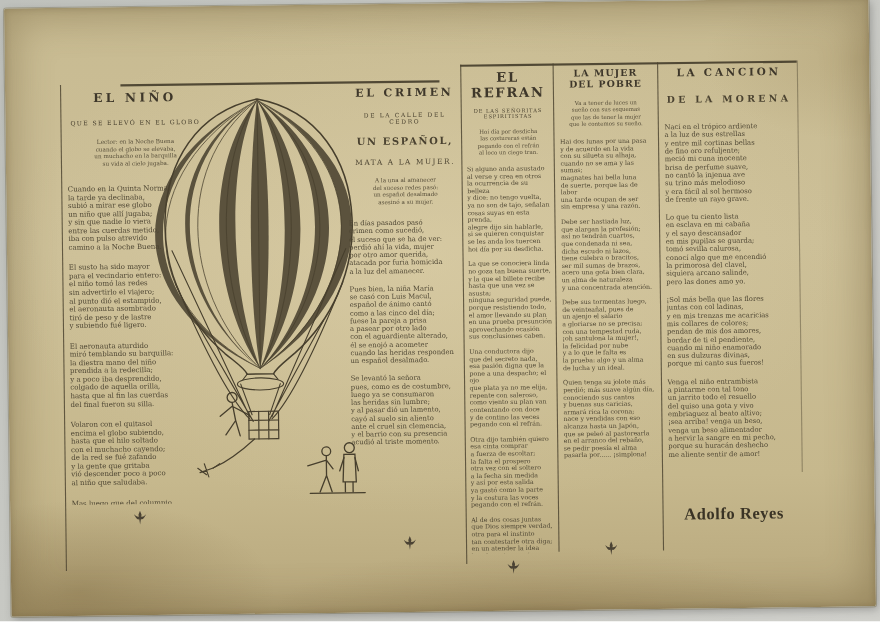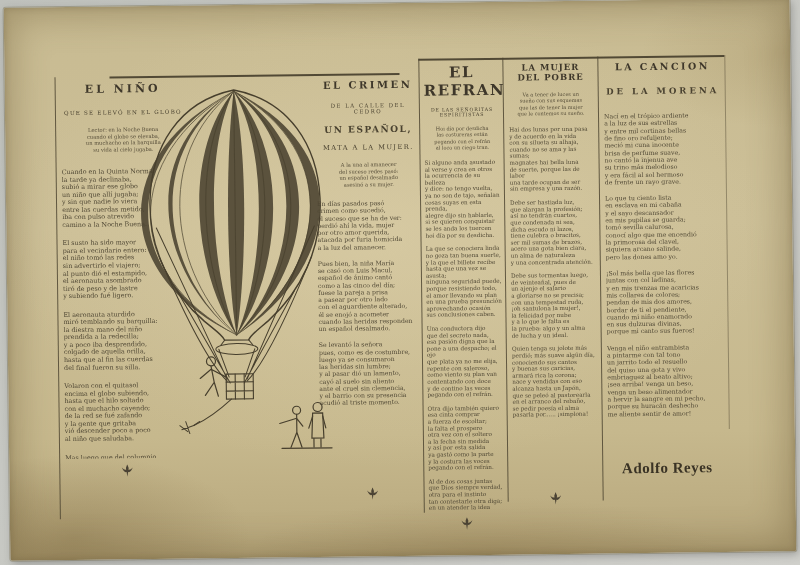--- a/index.html
+++ b/index.html
@@ -32,21 +32,21 @@
   .c1 .col-title{font-size:11px;letter-spacing:3px;margin:0 0 14px;}
   .c1 .col-sub{font-size:5.6px;letter-spacing:1.2px;margin:0 0 11px;}
   .c1 .epigraph{font-size:5.2px;line-height:1.25;margin:0 0 16px;}
   .c1 .stanza{font-size:6.4px;line-height:1.18;margin-bottom:11px;}
   .c2 .col-title{font-size:10px;letter-spacing:2.5px;margin:0 0 12px;}
   .c2 .col-sub.s1{font-size:5.4px;letter-spacing:1.5px;margin:0 0 10px;}
   .c2 .col-sub.s2{font-size:9px;font-weight:bold;letter-spacing:1.5px;margin:0 0 9px;}
   .c2 .col-sub.s3{font-size:6.6px;letter-spacing:1.5px;margin:0 0 10px;}
   .c2 .epigraph{font-size:5.2px;line-height:1.25;margin:0 0 12px;}
   .c2 .stanza{font-size:6.2px;line-height:1.17;margin-bottom:9px;}
-  .c3 .col-title{font-size:15px;letter-spacing:1.5px;margin:0 0 8px;}
+  .c3 .col-title{font-size:12px;letter-spacing:1.5px;margin:0 0 8px;}
   .c3 .col-sub{font-size:4.7px;letter-spacing:.8px;margin:0 0 8px;}
   .c3 .epigraph{font-size:5px;line-height:1.25;margin:0 0 9px;}
   .c3 .stanza{font-size:5.7px;line-height:1.16;margin-bottom:7px;}
   .c4 .col-title{font-size:8.5px;letter-spacing:1px;margin:0 0 9px;}
   .c4 .epigraph{font-size:5px;line-height:1.25;margin:0 0 10px;}
   .c4 .stanza{font-size:5.7px;line-height:1.16;margin-bottom:7px;}
   .c5 .col-title{font-size:9.5px;letter-spacing:2.5px;margin:0 0 14px;}
   .c5 .col-sub{font-size:8.5px;font-weight:bold;letter-spacing:3px;margin:0 0 16px;}
   .c5 .stanza{font-size:6.2px;line-height:1.18;margin-bottom:9px;}
   .ink{stroke:#473f2d;fill:none;stroke-linecap:round;}

